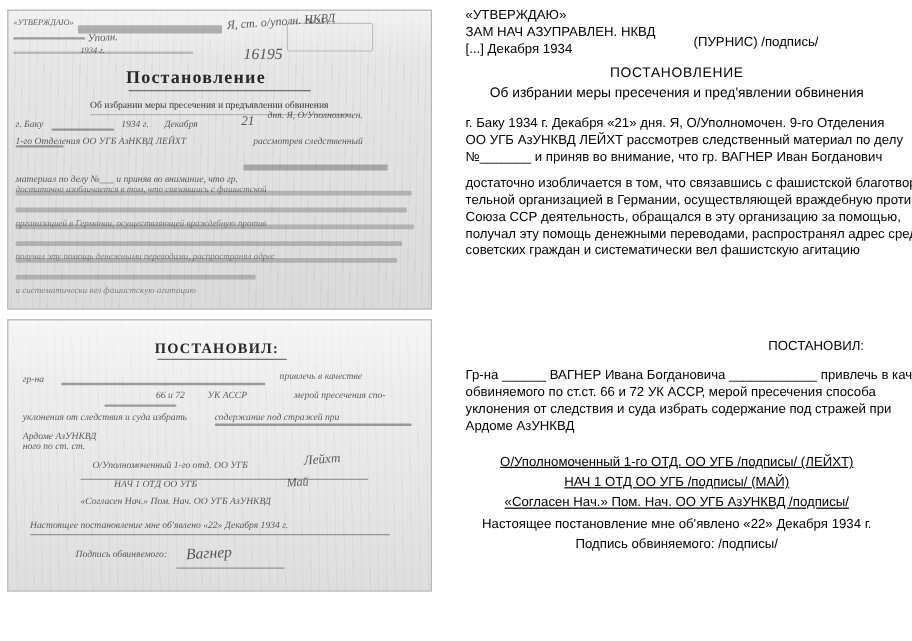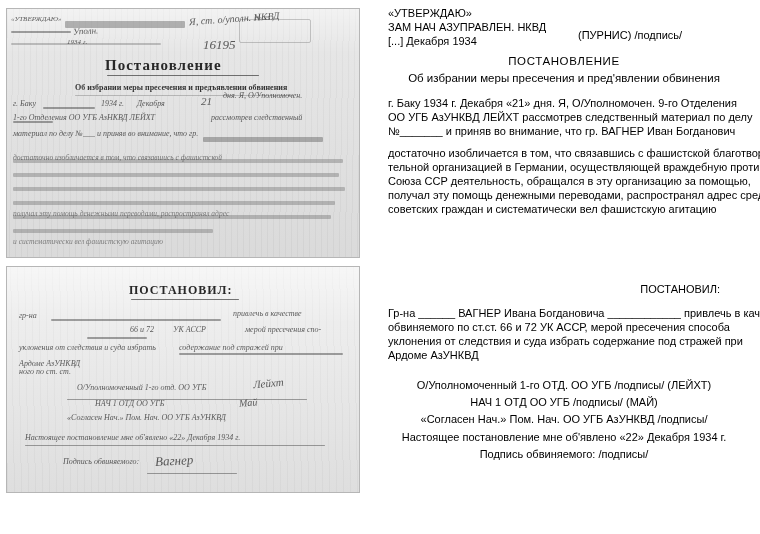--- a/index.html
+++ b/index.html
@@ -74,21 +74,21 @@
   .scan-title {
     position: absolute;
     font-family: "Liberation Serif", serif;
     font-weight: bold;
     color: #2b2822;
     letter-spacing: 1px;
   }
   .scan-sub {
     position: absolute;
     font-family: "Liberation Serif", serif;
-    font-weight: bold;
+    font-weight: normal;
     font-size: 8px;
     color: #38342d;
   }
   .stamp-box {
     position: absolute;
     border: 1px solid rgba(60,56,50,0.5);
     border-radius: 2px;
   }
 
   
@@ -116,21 +116,21 @@
   .para1 .row { white-space: nowrap; }
   .para2 { left: 20px; top: 146px; width: 356px; }
   .para2 .row { white-space: nowrap; }
 
   .postanovil { left: 0; top: 282px; width: 380px; text-align: right; padding-right: 28px; box-sizing: border-box; }
 
   .para3 { left: 20px; top: 306px; width: 356px; }
   .para3 .row { white-space: nowrap; }
 
   .sign-block { left: 0; top: 378px; width: 392px; }
-  .sign-block div { margin-bottom: 3px; }
+  .sign-block div { margin-bottom: 3px; text-decoration: underline; }
 
   .final { left: 0; top: 430px; width: 392px; }
   .final div { margin-bottom: 3px; }
 </style>
 </head>
 <body>
 
 <div class="page">
 
   <div class="scan scan-top">
@@ -153,30 +153,31 @@
 
       <div class="scrawl" style="left:6px; top:90px; font-size:8px;">г. Баку</div>
       <div class="ln" style="left:36px; top:98px; width:52px;"></div>
       <div class="scrawl" style="left:94px; top:90px; font-size:8px;">1934 г.</div>
       <div class="scrawl" style="left:130px; top:90px; font-size:8px;">Декабря</div>
       <div class="scrawl" style="left:194px; top:86px; font-size:11px;">21</div>
       <div class="scrawl" style="left:216px; top:82px; font-size:8px;">дня. Я, О/Уполномочен.</div>
       <div class="ln" style="left:6px; top:112px; width:40px;"></div>
       <div class="scrawl" style="left:6px; top:104px; font-size:8px;">1-го Отделения ОО УГБ АзНКВД ЛЕЙХТ</div>
       <div class="scrawl" style="left:204px; top:104px; font-size:8px;">рассмотрев следственный</div>
-      <div class="scrawl" style="left:6px; top:120px; font-size:8px;font-family:Liberation Serif, serif;">материал по делу №___ и приняв во внимание, что гр.</div>
+      <div class="scrawl" style="left:6px; top:136px; font-size:8px;font-family:Liberation Serif, serif;">материал по делу №___ и приняв во внимание, что гр.</div>
       <div class="ln dark" style="left:196px; top:128px; width:120px; height:5px; opacity:0.5;"></div>
 
       <div class="ln light" style="left:6px; top:150px; width:330px; height:4px;"></div>
       <div class="ln light" style="left:6px; top:164px; width:326px; height:4px;"></div>
       <div class="ln light" style="left:6px; top:178px; width:332px; height:4px;"></div>
       <div class="ln light" style="left:6px; top:192px; width:322px; height:4px;"></div>
       <div class="ln light" style="left:6px; top:206px; width:318px; height:4px;"></div>
       <div class="ln light" style="left:6px; top:220px; width:200px; height:4px;"></div>
       <div class="scrawl" style="left:6px; top:144px; font-size:7.5px; opacity:0.8;">достаточно изобличается в том, что связавшись с фашистской</div>
+      <div class="scrawl" style="left:6px; top:172px; font-size:7.5px; opacity:0.75;">организацией в Германии, осуществляющей враждебную против</div>
       <div class="scrawl" style="left:6px; top:200px; font-size:7.5px; opacity:0.7;">получал эту помощь денежными переводами, распространял адрес</div>
       <div class="scrawl" style="left:6px; top:228px; font-size:7.5px; opacity:0.7;">и систематически вел фашистскую агитацию</div>
 
       <div class="stamp-box" style="left:232px; top:10px; width:70px; height:22px; opacity:0.5;"></div>
     </div>
   </div>
 
   <div class="scan scan-bottom">
     <div class="scan-inner">
       <div class="scan-title" style="left:122px; top:16px; font-size:12px;">ПОСТАНОВИЛ:</div>

